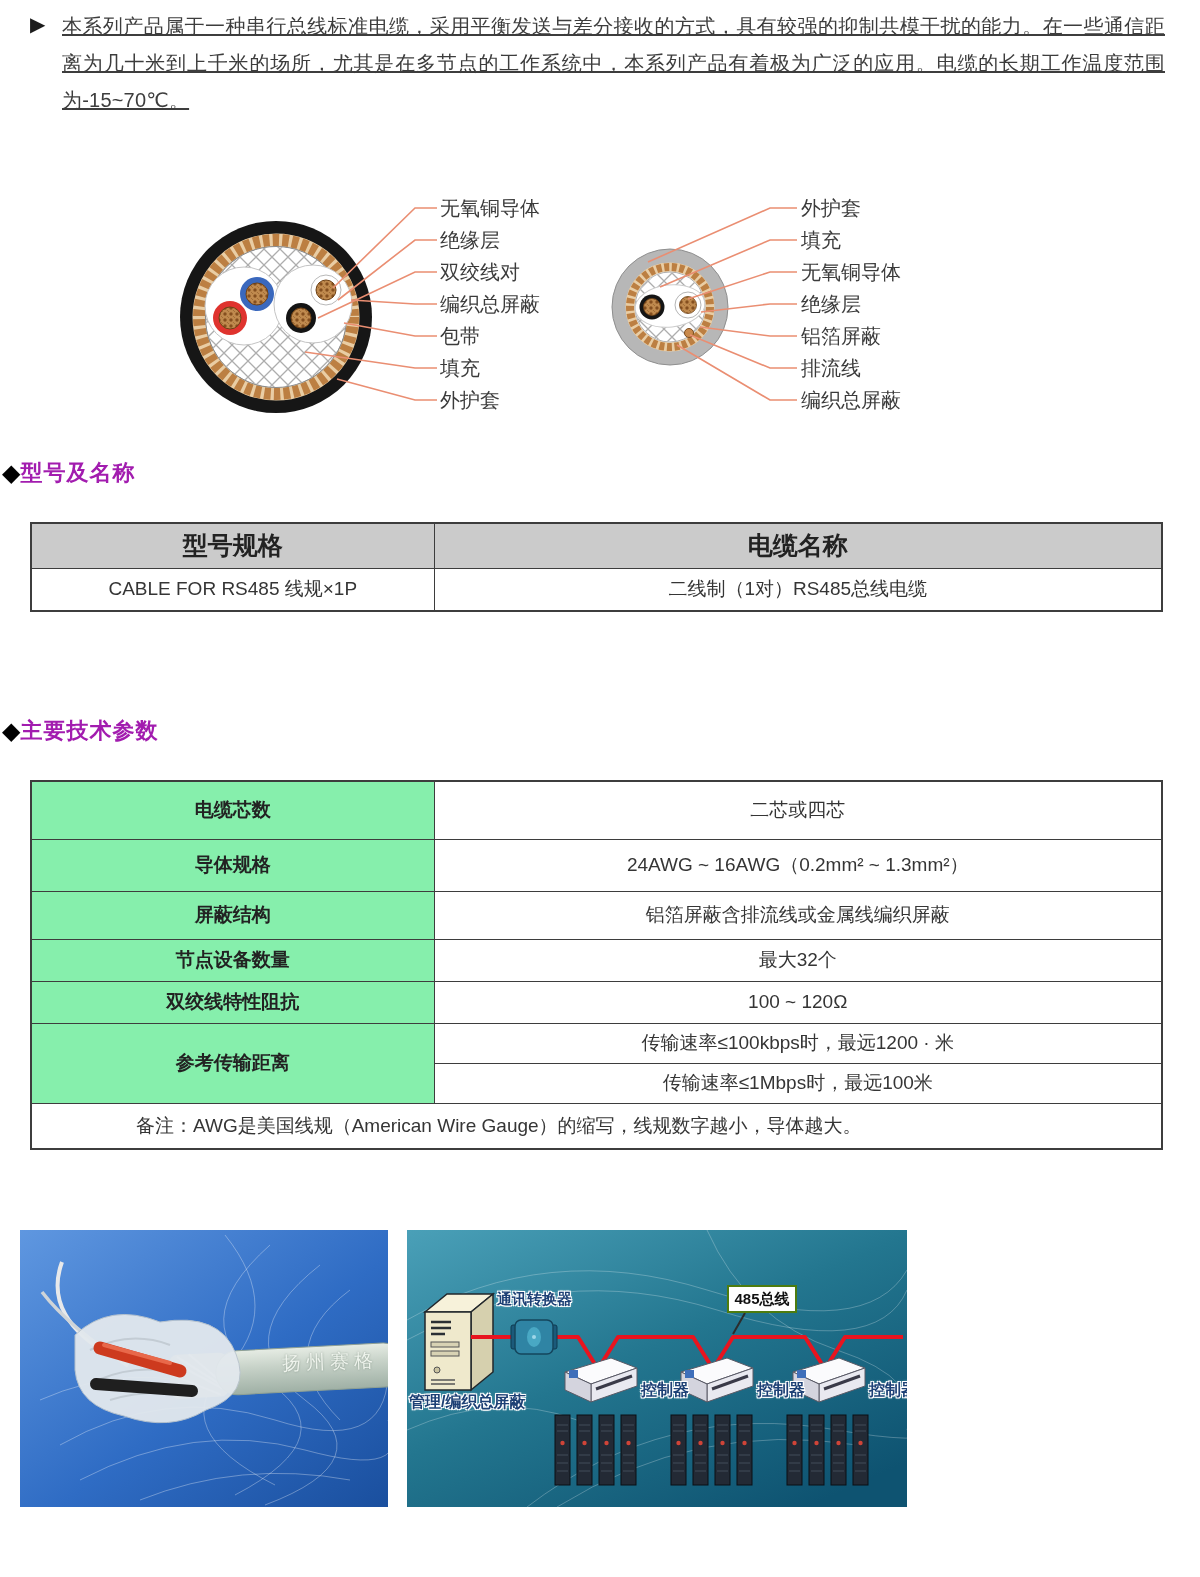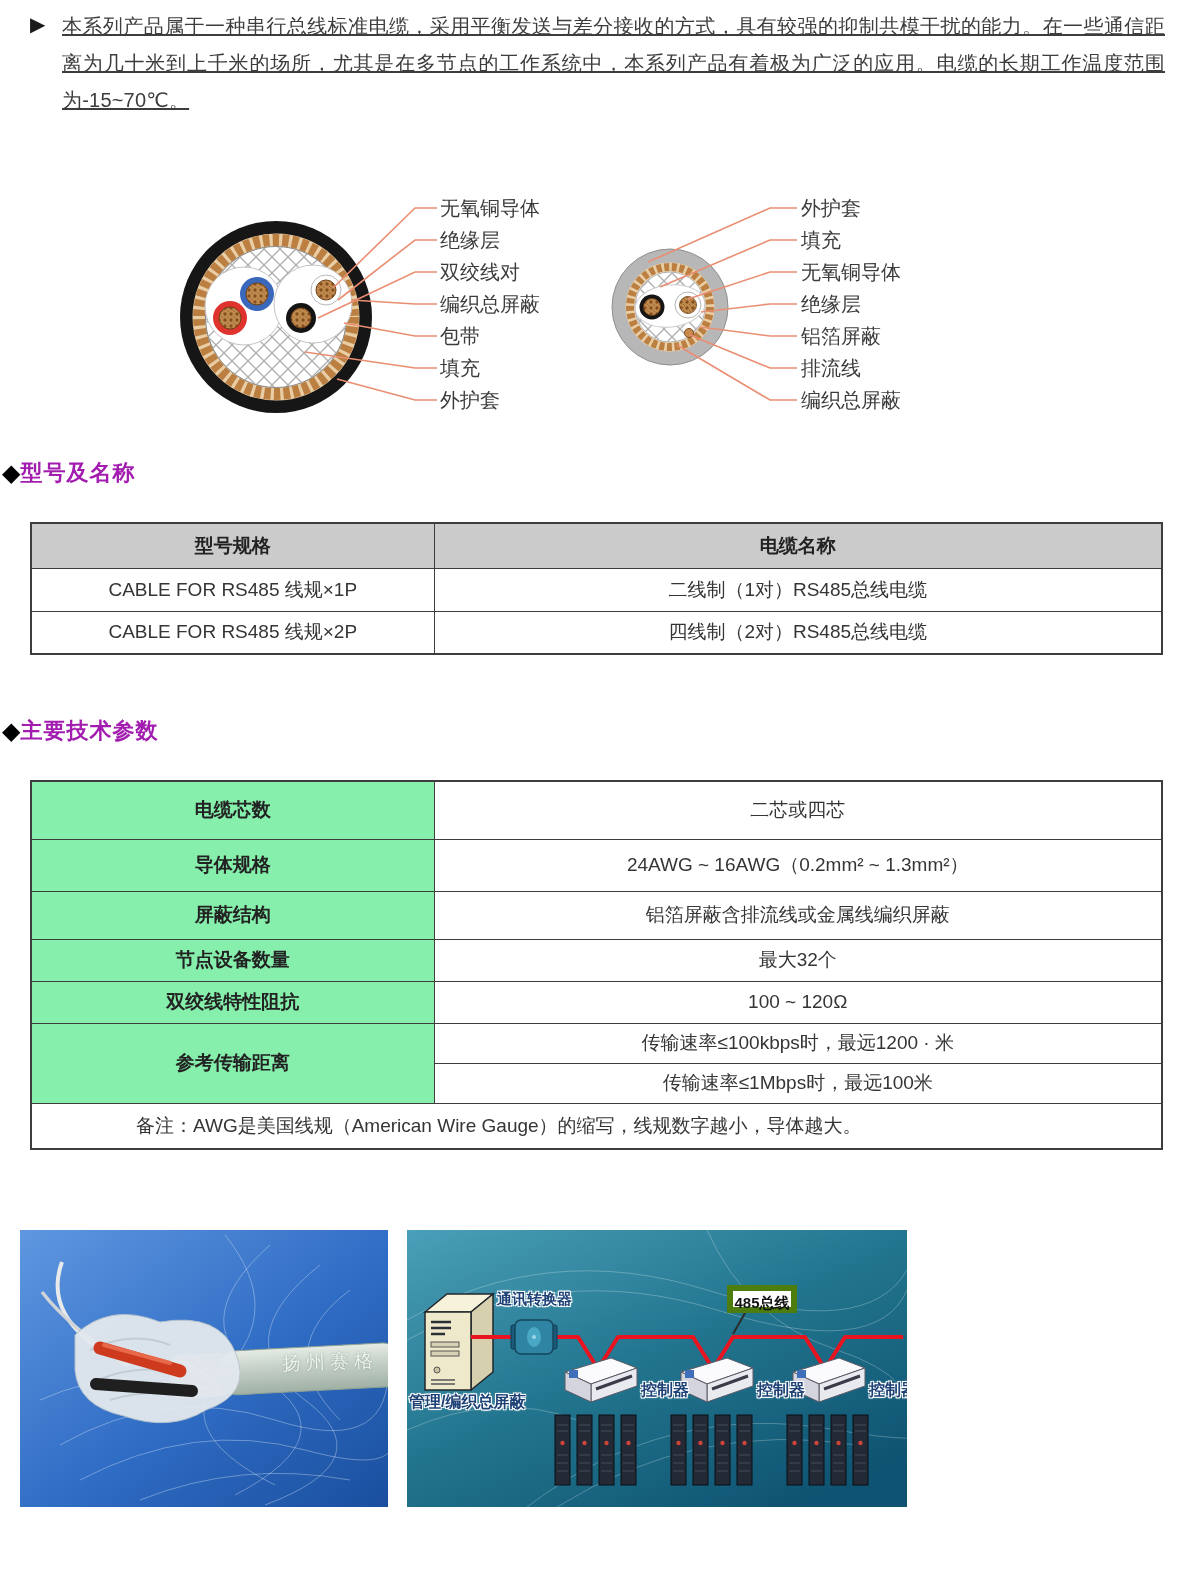--- a/index.html
+++ b/index.html
@@ -24,35 +24,35 @@
   .dlabel { position:absolute; font-size:20px; color:#3b3b3b; white-space:nowrap; height:26px; line-height:26px; }
 
   
   .heading { position:absolute; left:2px; display:flex; align-items:center; }
   .heading .marker { font-size:24px; color:#000; line-height:30px; }
   .heading .title { font-size:22px; font-weight:bold; color:#a21caf; margin-left:0; letter-spacing:1px; }
 
   
   table.tbl { position:absolute; border-collapse:collapse; table-layout:fixed; background:#fff; border:2px solid #3d3d3d; }
   table.tbl td { border:1px solid #3d3d3d; text-align:center; vertical-align:middle; font-size:19px; color:#353535; padding:0 6px; }
-  table.tbl td.hd { background:#cbcbcb; font-weight:bold; font-size:19px; color:#222; }
+  table.tbl td.hd { background:#cbcbcb; font-weight:bold; font-size:25px; color:#222; }
   table.tbl td.lbl { background:#86efac; font-weight:bold; color:#222; }
   table.tbl td.note-cell { text-align:left; padding-left:104px; font-size:19px; }
 
   
   .photo { position:absolute; top:1230px; height:300px; overflow:hidden; }
   .photo svg { display:block; }
   .overlay { position:absolute; white-space:nowrap; }
   .watermark { color:#eef3ec; font-size:19px; letter-spacing:5px; transform:rotate(-2deg); text-shadow:0 0 2px rgba(90,110,95,.6); }
   .netlabel {
     color:#1d4075; font-weight:bold; font-size:16px;
     text-shadow:-1px -1px 0 #fff, 1px -1px 0 #fff, -1px 1px 0 #fff, 1px 1px 0 #fff, 0 0 3px #fff;
   }
   .callout {
-    background:#fff; border:6px solid #4d7c0f; color:#111; font-weight:bold;
+    background:#fff; border:2px solid #4d7c0f; color:#111; font-weight:bold;
     font-size:15px; text-align:center; line-height:24px; width:70px; height:28px;
   }
 </style>
 </head>
 <body>
 
 <div>
 
   <span class="intro-marker">▶</span>
   <div class="intro-text">本系列产品属于一种串行总线标准电缆，采用平衡发送与差分接收的方式，具有较强的抑制共模干扰的能力。在一些通信距离为几十米到上千米的场所，尤其是在多节点的工作系统中，本系列产品有着极为广泛的应用。电缆的长期工作温度范围为-15~70℃。</div>
@@ -149,24 +149,20 @@
         <col>
       </colgroup>
     <tbody>
       <tr style="height:45px">
         <td class="hd">型号规格</td>
         <td class="hd">电缆名称</td>
       </tr>
       <tr style="height:43px">
         <td>CABLE FOR RS485  线规×1P</td>
         <td>二线制（1对）RS485总线电缆</td>
-      </tr>
-      <tr style="height:43px">
-        <td>CABLE FOR RS485  线规×2P</td>
-        <td>四线制（2对）RS485总线电缆</td>
       </tr>
     </tbody>
   </table>
 
   <div class="heading" style="top:716px">
     <span class="marker">◆</span>
     <span class="title">主要技术参数</span>
   </div>
 
   <table class="tbl" style="left:30px;top:780px;width:1133px">

